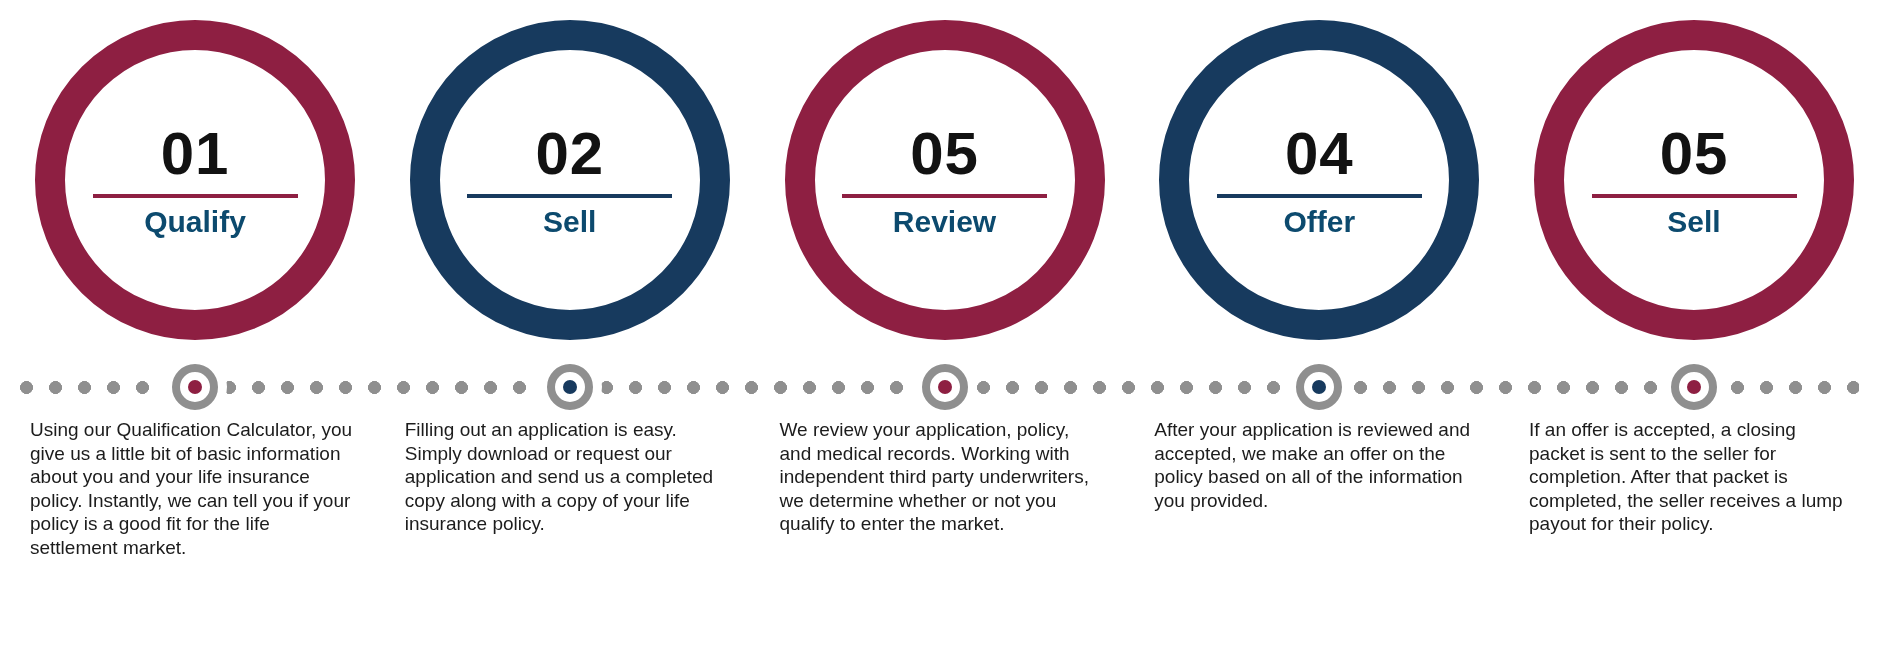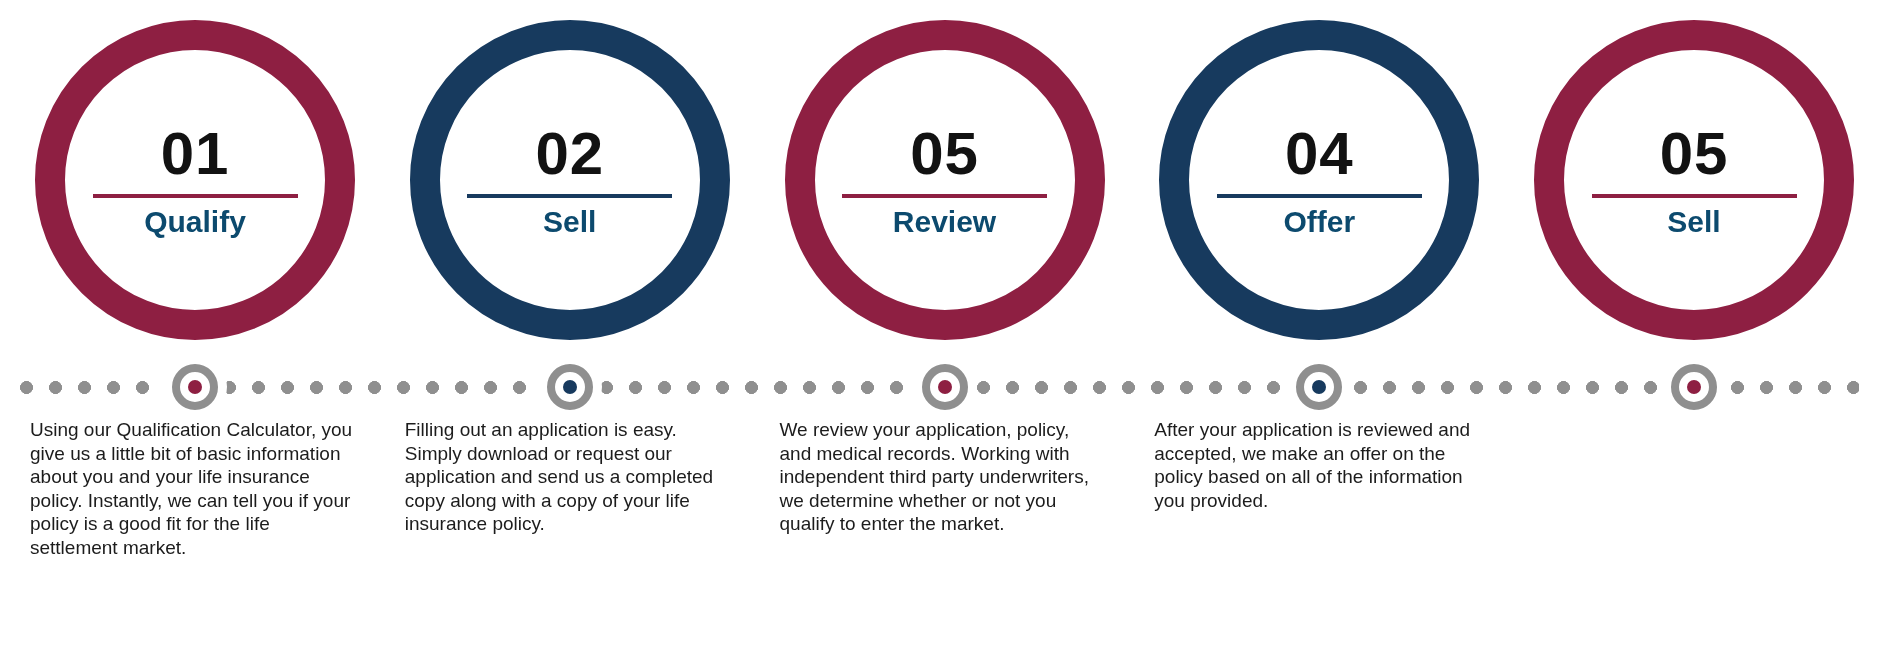--- a/index.html
+++ b/index.html
@@ -160,16 +160,17 @@
 
     <div class="step" style="--accent: #8e1f42;">
       <div class="circle">
         <div class="num">05</div>
         <div class="rule"></div>
         <div class="title">Sell</div>
       </div>
       <div class="marker">
         <span class="marker-dot"></span>
       </div>
+      <div class="desc">If an offer is accepted, a closing packet is sent to the seller for completion. After that packet is completed, the seller receives a lump payout for their policy.</div>
     </div>
 
   </div>
 </div>
 
 </body></html>

